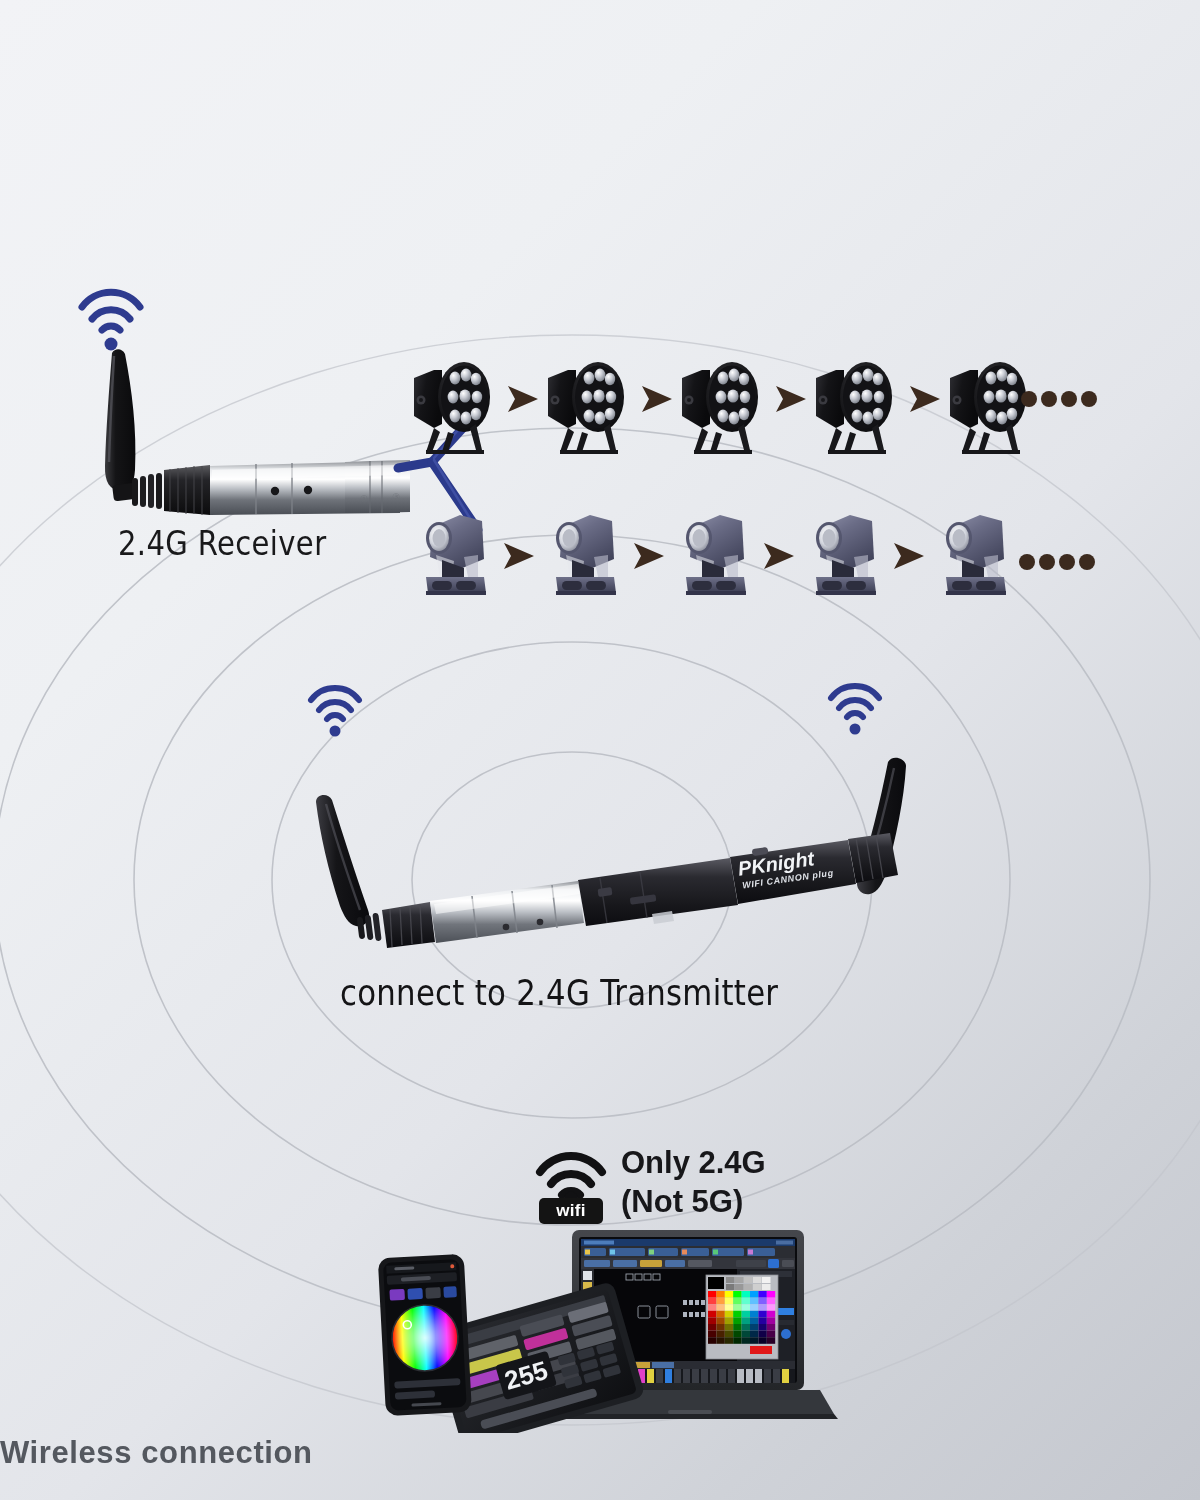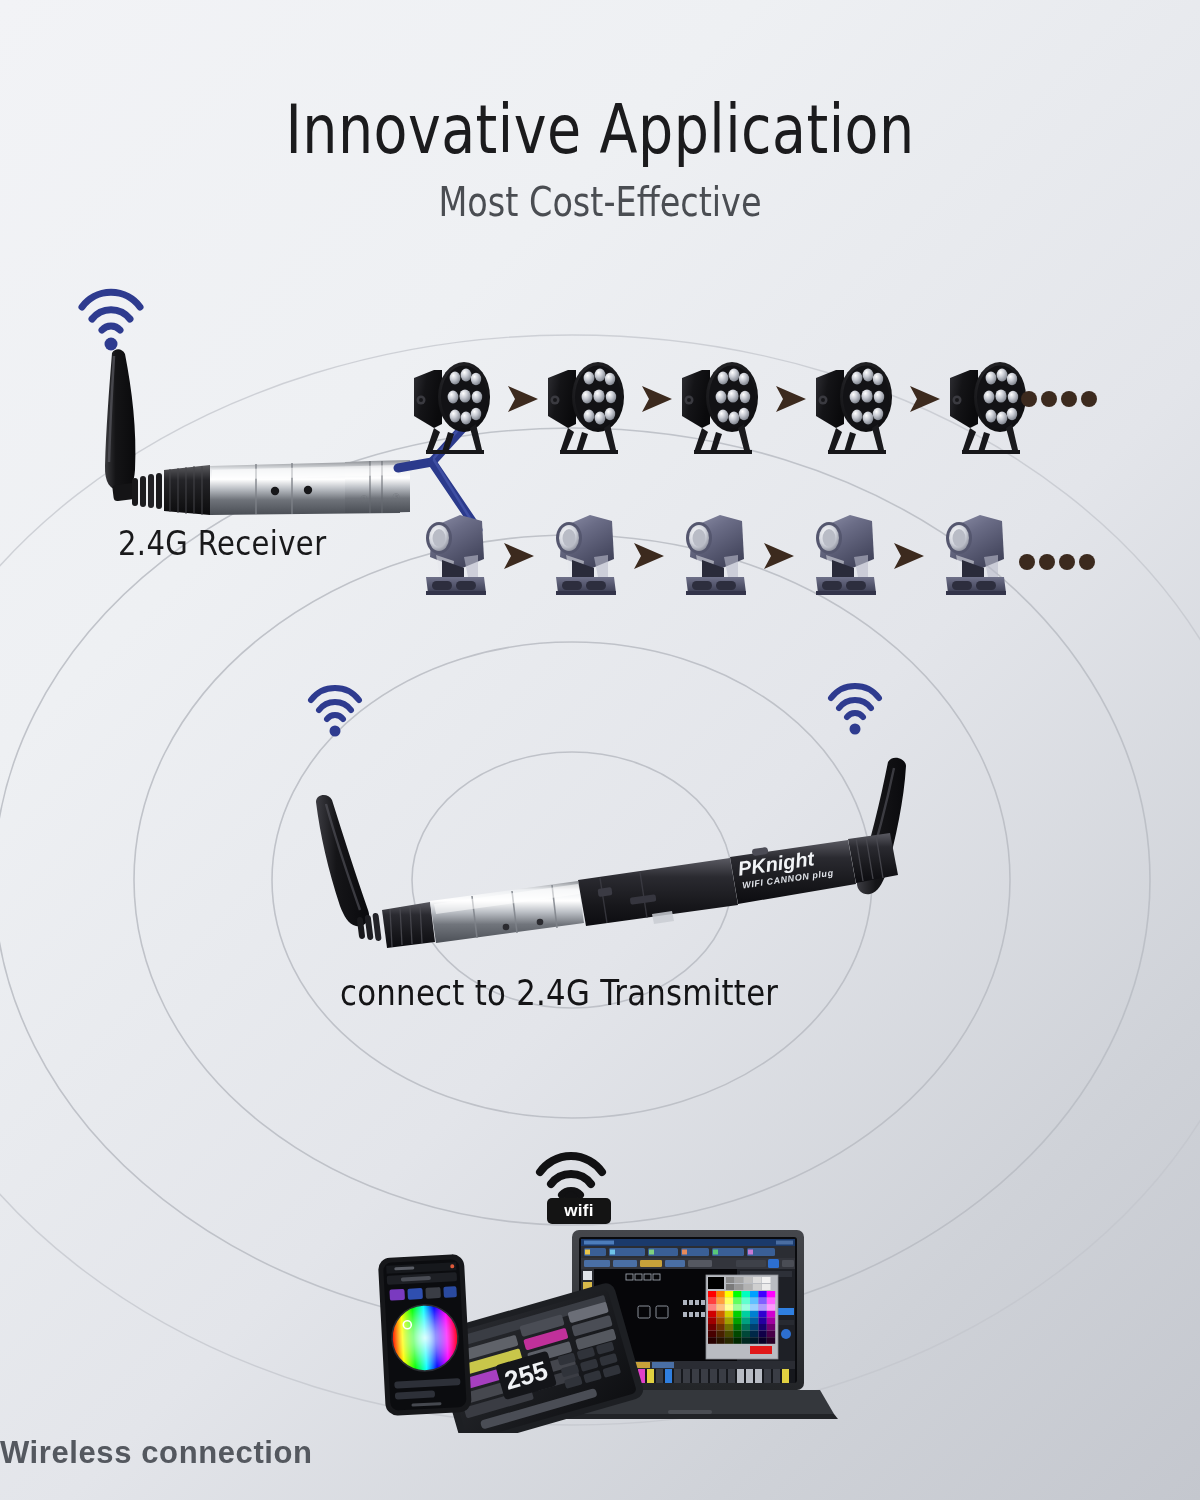--- a/index.html
+++ b/index.html
@@ -44,21 +44,21 @@
   }
   .cap-wireless {
     position:absolute; left:0; top:1435px; width:1200px; 
     font-size:31px; font-weight:bold; color:#54585f; letter-spacing:0.6px;
   }
 
   
   .callout { position:absolute; left:535px; top:1142px; display:flex; align-items:flex-start; gap:14px; }
   .callout-icon { position:relative; width:72px; height:82px; }
   .wifi-badge {
-    position:absolute; left:12px; bottom:0; width:64px; height:26px;
+    position:absolute; left:4px; bottom:0; width:64px; height:26px;
     background:#141414; border-radius:5px;
     color:#fff; font-size:17px; font-weight:bold; text-align:center; line-height:26px;
     letter-spacing:0.3px;
   }
   .callout-text { padding-top:2px; }
   .callout-text div {
     font-size:31px; font-weight:bold; color:#17171a; line-height:1.25; white-space:nowrap;
   }
 
   
@@ -78,24 +78,20 @@
       <ellipse cx="572" cy="880" rx="160" ry="128"></ellipse>
       <ellipse cx="572" cy="880" rx="300" ry="238"></ellipse>
       <ellipse cx="572" cy="880" rx="438" ry="345"></ellipse>
       <ellipse cx="572" cy="880" rx="578" ry="452"></ellipse>
     </g>
     <g fill="none" stroke="#c3c6cc" stroke-width="1.4" opacity="0.75">
       <ellipse cx="572" cy="880" rx="700" ry="545"></ellipse>
     </g>
   </svg>
 
-  <div class="title-wrap">
-    <div class="title">Innovative Application</div>
-    <div class="subtitle">Most Cost-Effective</div>
-  </div>
 
   <svg class="receiver-unit" viewBox="0 0 420 280">
     <defs>
       <linearGradient id="chrome" x1="0" y1="0" x2="0" y2="1">
         <stop offset="0%" stop-color="#8e9196"></stop>
         <stop offset="16%" stop-color="#e9ebee"></stop>
         <stop offset="34%" stop-color="#ffffff"></stop>
         <stop offset="52%" stop-color="#b9bdc3"></stop>
         <stop offset="72%" stop-color="#6f737a"></stop>
         <stop offset="100%" stop-color="#4a4e55"></stop>
@@ -459,20 +455,24 @@
     <div class="callout-icon">
       <svg width="72" height="60" viewBox="0 0 72 60">
         <g fill="none" stroke="#111113" stroke-linecap="round">
           <path d="M5 30 A38 38 0 0 1 67 30" stroke-width="8"></path>
           <path d="M16 42 A25 25 0 0 1 56 42" stroke-width="8"></path>
           <path d="M27 53 A12 12 0 0 1 45 53" stroke-width="8"></path>
         </g>
         <circle cx="36" cy="56" r="6.5" fill="#111113"></circle>
       </svg>
       <div class="wifi-badge">wifi</div>
+    </div>
+    <div class="callout-text">
+      <div>Only 2.4G</div>
+      <div>(Not 5G)</div>
     </div>
   </div>
 
   <svg class="devices" viewBox="0 0 470 205">
     <defs>
       <linearGradient id="lapbody" x1="0" y1="0" x2="0" y2="1">
         <stop offset="0%" stop-color="#45474c"></stop>
         <stop offset="100%" stop-color="#232528"></stop>
       </linearGradient>
       <linearGradient id="tabglass" x1="0" y1="0" x2="1" y2="1">

